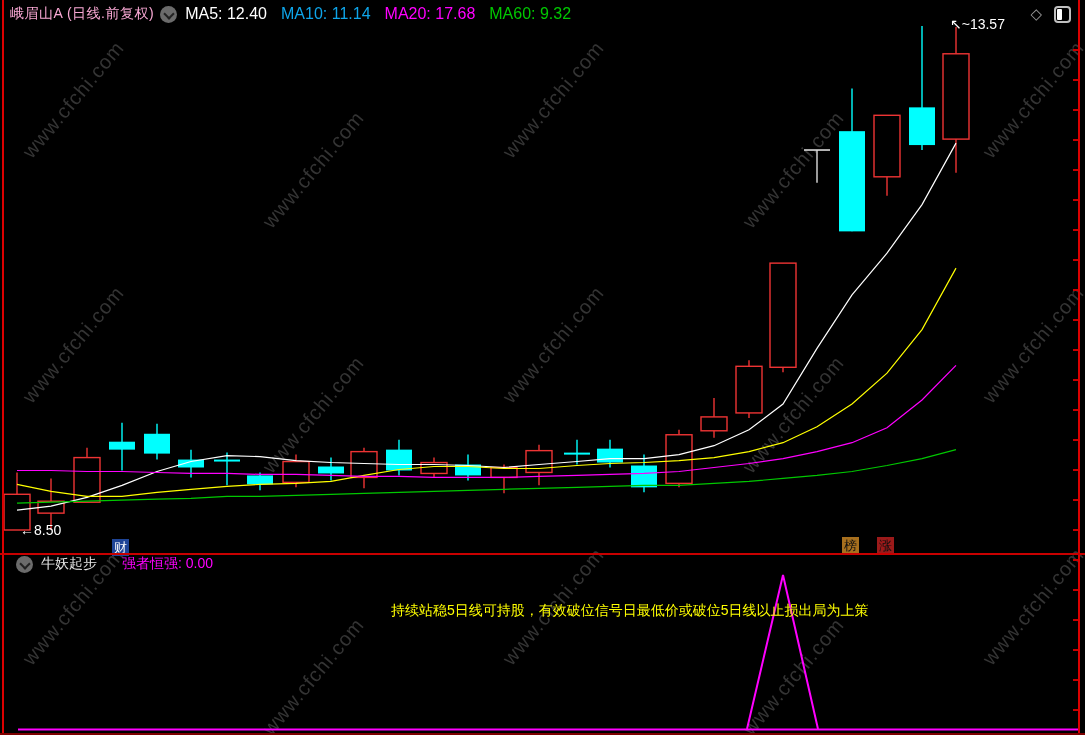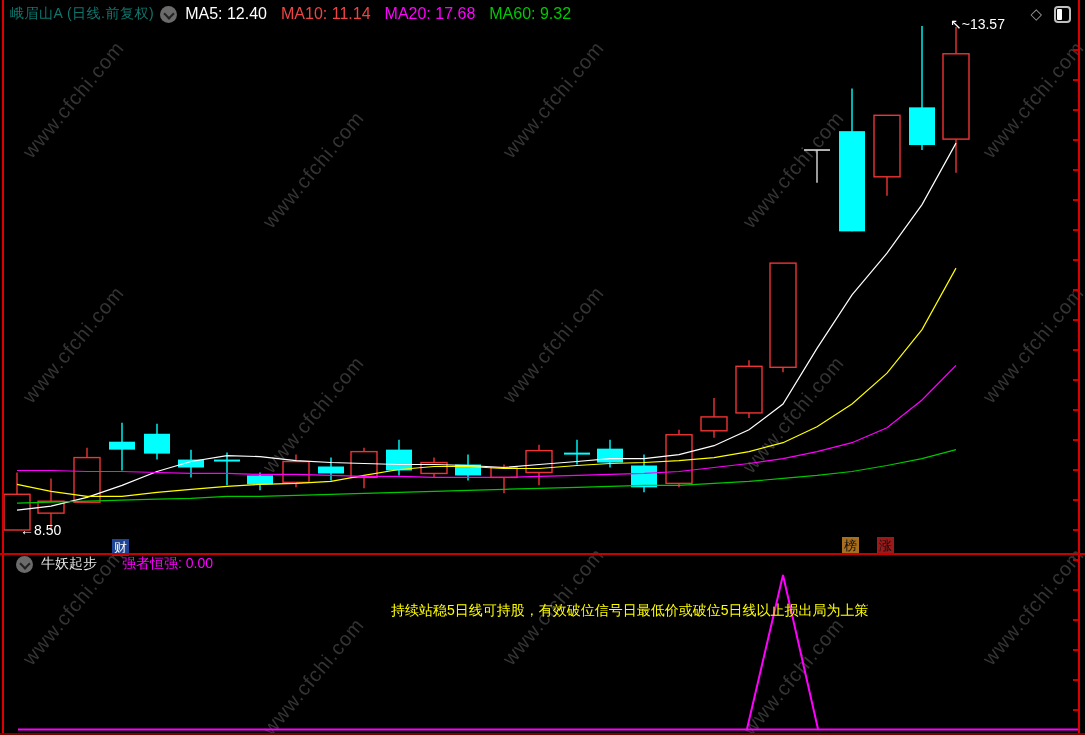--- a/index.html
+++ b/index.html
@@ -1,21 +1,21 @@
 <!DOCTYPE html>
 <html><head>
 <meta charset="utf-8">
 <style>
   html,body{margin:0;padding:0;background:#000;}
   .screen{position:relative;width:1085px;height:735px;background:#000;overflow:hidden;
           font-family:"Liberation Sans","DejaVu Sans",sans-serif;}
   
   .header{position:absolute;left:0;top:0;right:0;height:28px;display:flex;align-items:center;
           gap:0;padding-left:10px;z-index:5;}
-  .title{color:#0f766e;font-size:14px;letter-spacing:.5px;}
+  .title{color:#f9a8d4;font-size:14px;letter-spacing:.5px;}
   .chev-circle{width:17px;height:17px;border-radius:50%;background:#6b6b6b;position:relative;
                display:inline-block;margin:0 8px 0 6px;flex:0 0 auto;}
   .chev-circle::after{content:"";position:absolute;left:5px;top:4px;width:6px;height:6px;
                border-right:2px solid #222;border-bottom:2px solid #222;transform:rotate(45deg);}
   .ma{font-size:16px;margin-right:14px;white-space:nowrap;}
   .hspacer{flex:1;}
   .diamond{color:#9a9a9a;font-size:15px;margin-right:12px;cursor:pointer;}
   .panel-icon{width:13px;height:13px;border:2px solid #c0c0c0;border-radius:4px;position:relative;
               margin-right:14px;flex:0 0 auto;}
   .panel-icon::after{content:"";position:absolute;left:1px;top:1px;bottom:1px;width:5px;
@@ -149,21 +149,21 @@
       <line x1="1073" y1="680" x2="1079" y2="680" stroke="#c80000" stroke-width="2"></line>
       <line x1="1073" y1="710" x2="1079" y2="710" stroke="#c80000" stroke-width="2"></line>
       <line x1="18" y1="729.5" x2="1078" y2="729.5" stroke="#ff00ff" stroke-width="2"></line>
       <polyline points="747,729 783,575 818,729" fill="none" stroke="#ff00ff" stroke-width="2"></polyline>
     </svg>
 
   <div class="header">
     <span class="title">峨眉山A (日线.前复权)</span>
     <span class="chev-circle"></span>
     <span class="ma" id="ma0" style="color: rgb(255, 255, 255);">MA5: 12.40</span>
-    <span class="ma" id="ma1" style="color: #ef4444;">MA10: 11.14</span>
+    <span class="ma" id="ma1" style="color: #0ea5e9;">MA10: 11.14</span>
     <span class="ma" id="ma2" style="color: rgb(255, 0, 255);">MA20: 17.68</span>
     <span class="ma" id="ma3" style="color: rgb(0, 200, 0);">MA60: 9.32</span>
     <span class="hspacer"></span>
     <span class="diamond">◇</span>
     <span class="panel-icon"></span>
   </div>
 
   <div class="price-label" style="left:950px;top:16px;">↖~13.57</div>
   <div class="price-label" style="left:20px;top:522px;">←8.50</div>
 

